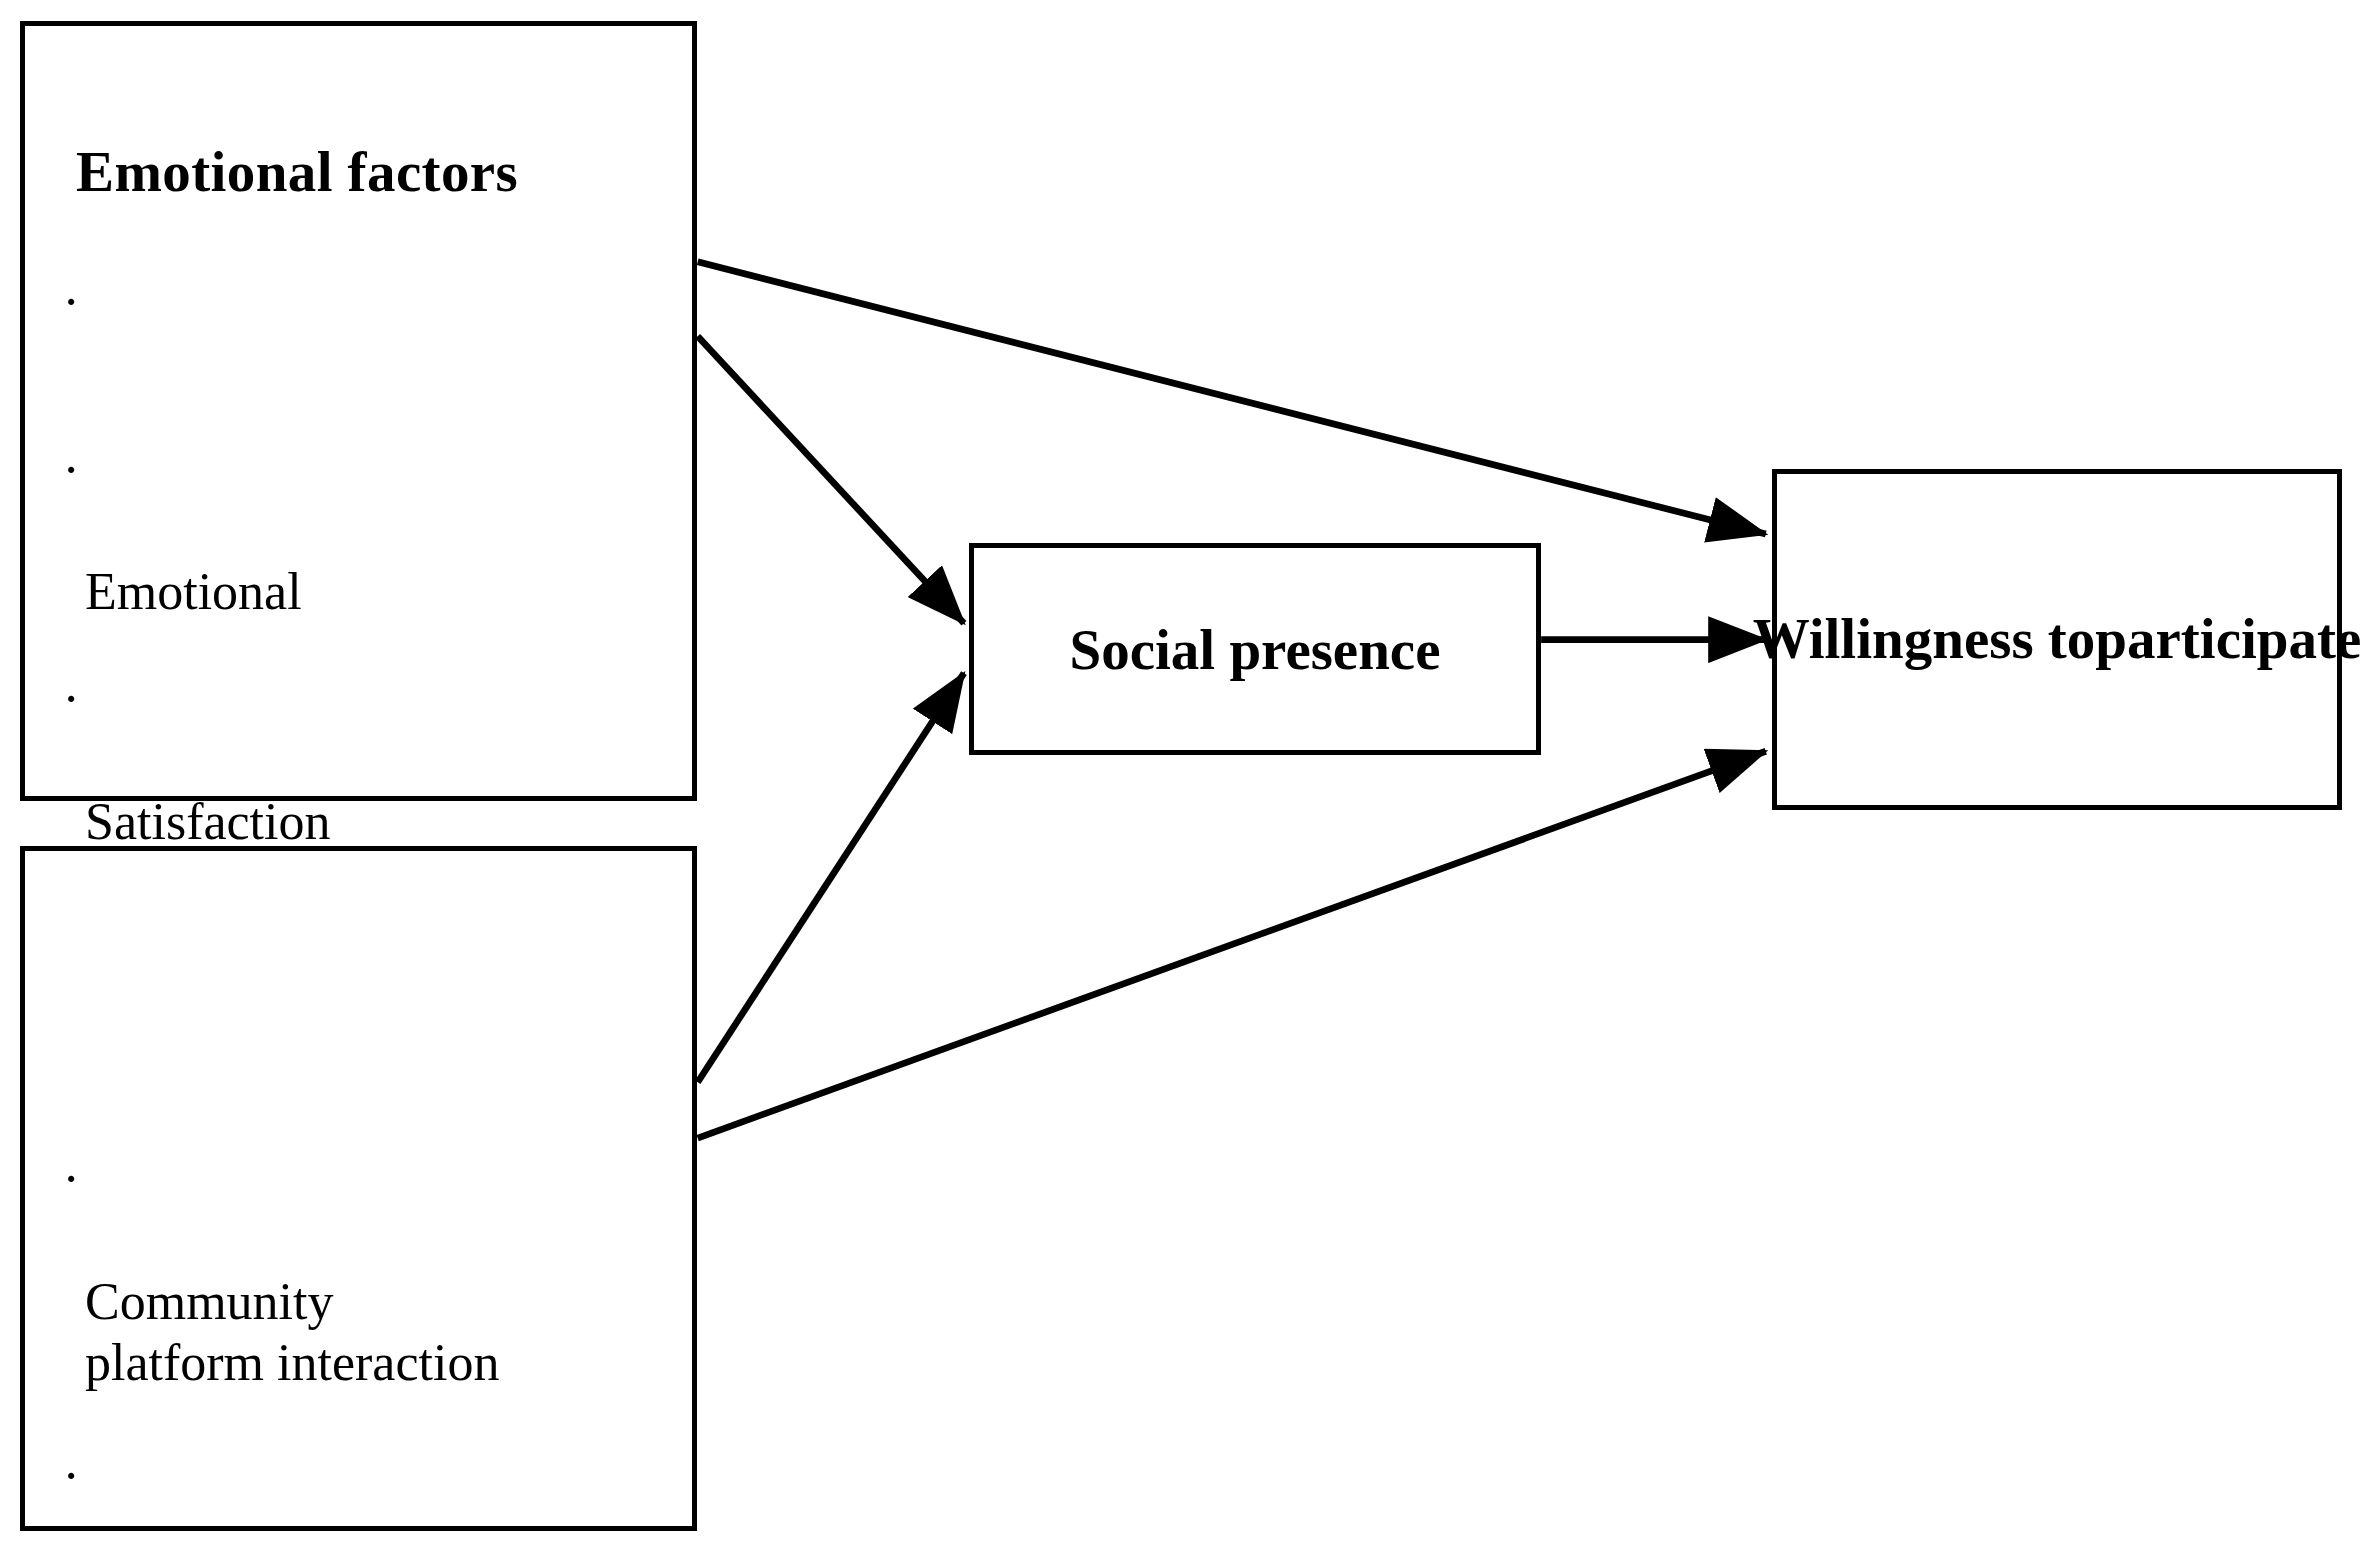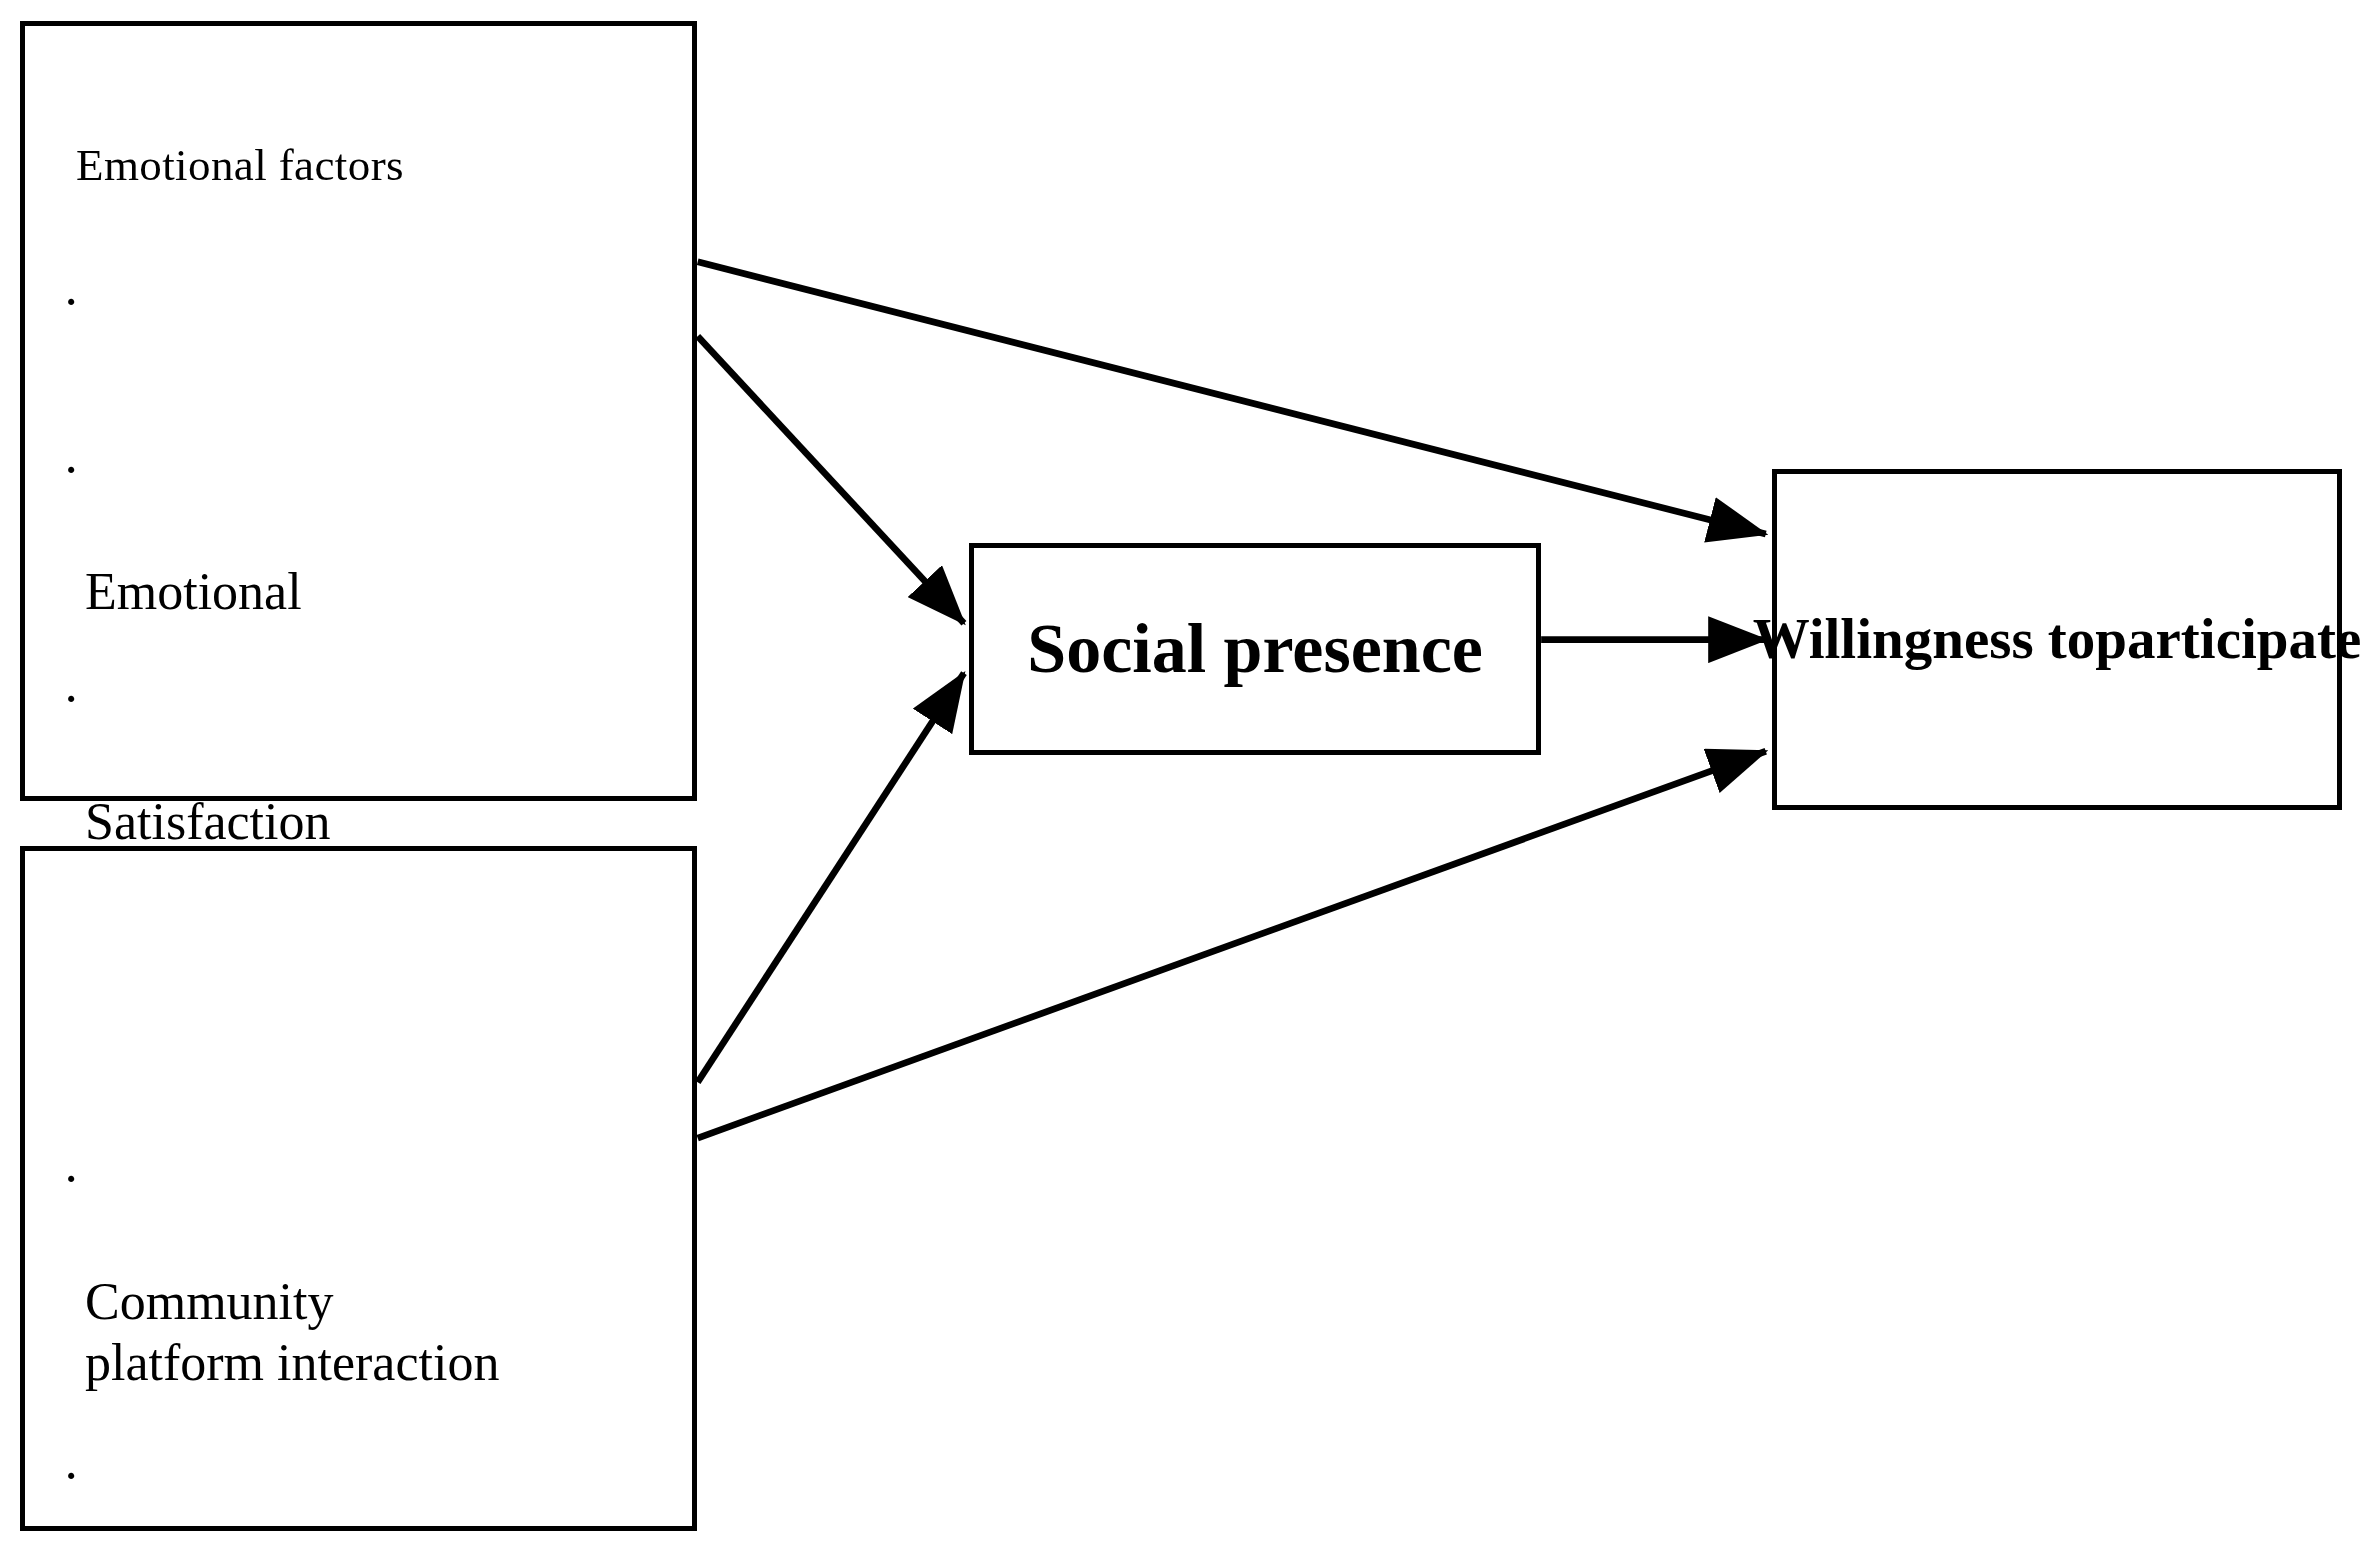--- a/index.html
+++ b/index.html
@@ -32,22 +32,22 @@
   }
   #box-interaction {
     left: 20px;
     top: 846px;
     width: 677px;
     height: 685px;
   }
   .construct-title {
     position: absolute;
     left: 51px;
-    font-weight: normal;
-    font-size: 45px;
+    font-weight: bold;
+    font-size: 57px;
     letter-spacing: 0.4px;
     white-space: nowrap;
   }
   #box-emotional .construct-title { top: 113px; }
   #box-interaction .construct-title { top: 180px; }
 
   .bullet-list {
     position: absolute;
     left: 30px;
     right: 7.4px;
@@ -77,21 +77,21 @@
     left: 969px;
     top: 543px;
     width: 572px;
     height: 212px;
     display: flex;
     align-items: center;
     justify-content: center;
   }
   #box-social .box-label {
     font-weight: bold;
-    font-size: 70px;
+    font-size: 57px;
     white-space: nowrap;
   }
 
   
   #box-willingness {
     left: 1772px;
     top: 469px;
     width: 570px;
     height: 341px;
     display: flex;

